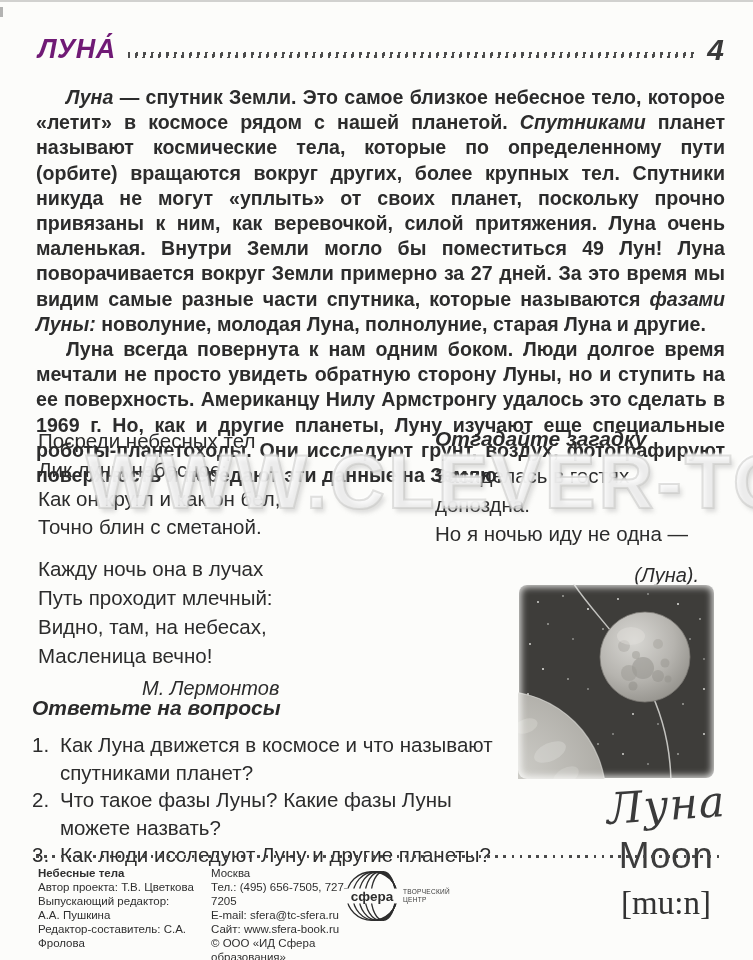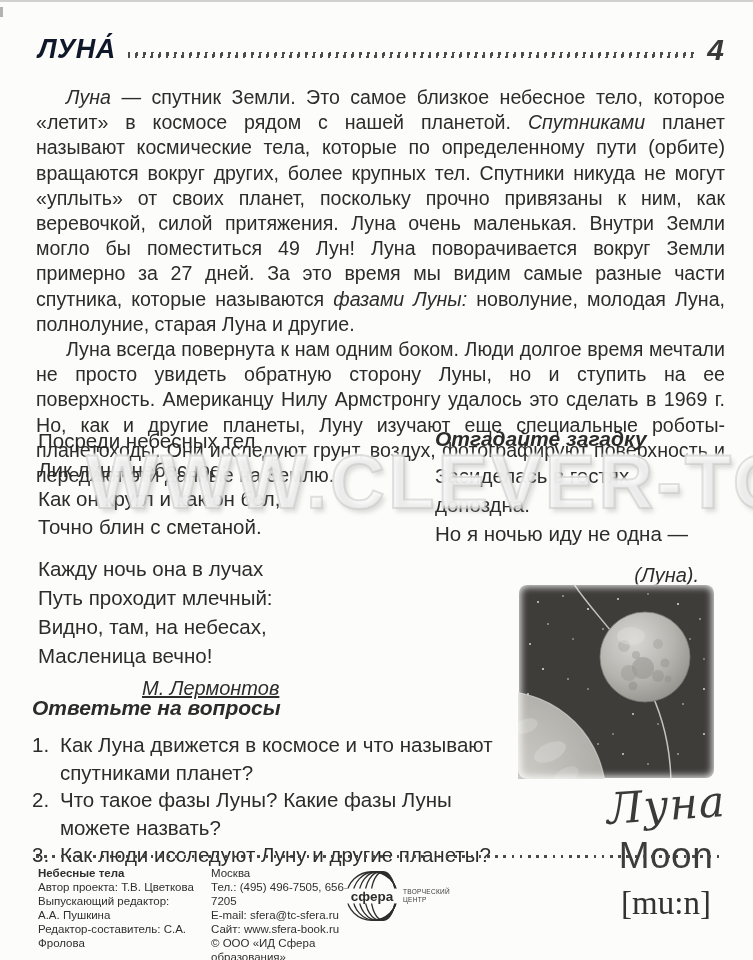--- a/index.html
+++ b/index.html
@@ -3,39 +3,39 @@
 <meta charset="utf-8">
 <style>
   html,body{margin:0;padding:0;background:#e8e8e6;}
   .page{position:relative;width:753px;height:960px;background:#fcfcfa;overflow:hidden;
         font-family:"Liberation Sans",sans-serif;color:#2c2c2c;}
   .scan-top{position:absolute;top:0;left:0;right:0;height:2px;background:rgba(110,110,110,.3);}
   .scan-corner{position:absolute;top:7px;left:0;width:3px;height:10px;background:rgba(90,90,90,.45);}
 
   
   .title-row{position:absolute;left:38px;top:34px;width:686px;display:flex;align-items:flex-end;}
-  .page-title{font-size:27px;font-weight:bold;font-style:italic;letter-spacing:.5px;color:#0f172a;}
+  .page-title{font-size:27px;font-weight:bold;font-style:italic;letter-spacing:.5px;color:#701a75;}
   .leader{flex:1;height:6px;margin:0 10px 7px 12px;
           background:repeating-linear-gradient(100deg,#4c4c4c 0 2.5px,transparent 2.5px 7.6px);}
   .page-num{font-size:30px;font-style:italic;font-weight:600;color:#3a3a3a;line-height:30px;}
 
   
   .intro{position:absolute;left:36px;top:85px;width:689px;font-size:19.6px;line-height:25.2px;
-         text-align:justify;}
+         text-align:justify;font-weight:bold;}
   .intro p{margin:0;text-indent:30px;}
   .i{font-style:italic;}
 
   
   .sec-head{font-size:21px;font-weight:bold;font-style:italic;color:#2b2b2b;margin:0 0 11px 0;}
 
   
   .poem-col{position:absolute;left:38px;top:427px;width:392px;}
   .verse{font-size:20.5px;line-height:28.8px;}
   .stanza{margin-bottom:13px;}
-  .poem-author{font-style:italic;font-size:20px;padding-left:104px;margin-top:7px;text-decoration:underline;}
+  .poem-author{font-style:italic;font-size:20px;padding-left:104px;margin-top:7px;}
 
   
   .riddle-col{position:absolute;left:435px;top:427px;width:292px;}
   .riddle-answer{font-style:italic;font-size:20px;text-align:right;padding-right:28px;margin-top:16px;}
 
   
   .moon-art{position:absolute;left:518px;top:584px;width:197px;height:195px;}
   .moon-art svg{display:block;}
   .moon-art .soft{position:absolute;inset:0;border-radius:9px;
                   box-shadow:inset 0 0 7px 3px rgba(252,252,250,.85);pointer-events:none;}
@@ -216,21 +216,21 @@
   <div class="dotted-sep"></div>
   <div class="footer-col1">
     <div class="f-title">Небесные тела</div>
     <div>Автор проекта: Т.В. Цветкова</div>
     <div>Выпускающий редактор:</div>
     <div>А.А. Пушкина</div>
     <div>Редактор-составитель: С.А. Фролова</div>
   </div>
   <div class="footer-col2">
     <div>Москва</div>
-    <div>Тел.: (495) 496-7505, 656-7205</div>
+    <div>Тел.: (495) 656-7505, 727-7205</div>
     <div>E-mail: sfera@tc-sfera.ru</div>
     <div>Сайт: www.sfera-book.ru</div>
     <div>© ООО «ИД Сфера образования»</div>
   </div>
   <div class="logo">
     <svg width="56" height="56" viewBox="0 0 60 60">
       <g stroke="#2d2d2d" stroke-width="1.4" fill="none">
         <ellipse cx="30" cy="30" rx="27" ry="26"></ellipse>
         <ellipse cx="33" cy="30" rx="23.5" ry="26"></ellipse>
         <ellipse cx="36" cy="30" rx="20" ry="26"></ellipse>

